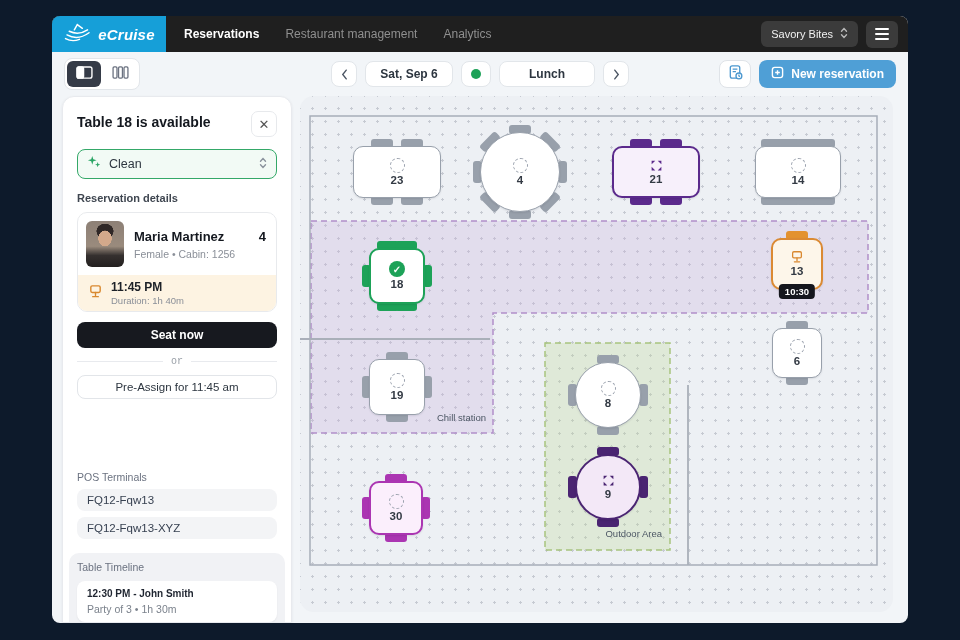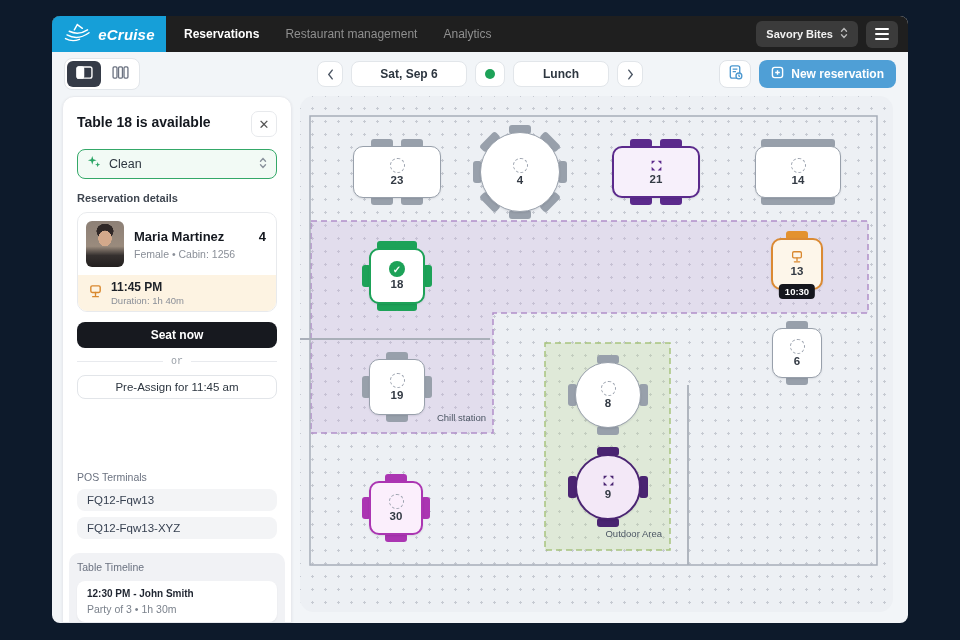--- a/index.html
+++ b/index.html
@@ -9,33 +9,33 @@
   .app { position:absolute; left:52px; top:16px; width:856px; height:607px; background:#f2f5f8; overflow:hidden;border-radius:8px; }
 
   
   .topbar { position:relative; height:36px; background:#1f1f1f; display:flex; align-items:stretch; }
   .logo { width:114px; background:#169fd8; display:flex; align-items:center; justify-content:center; gap:5px; color:#fff; }
   .logo-text { font-size:15px; font-weight:bold; font-style:italic; letter-spacing:.2px; }
   .nav { display:flex; align-items:center; gap:26px; padding-left:18px; }
   .nav-item { font-size:12px; color:#8f8f8f; cursor:pointer; }
   .nav-item.active { color:#ffffff; font-weight:bold; }
   .topbar-right { margin-left:auto; display:flex; align-items:center; gap:8px; padding-right:10px; }
-  .venue-pill { background:#3b3b3b; color:#f1f1f1; font-size:11px; border-radius:6px; padding:6px 10px; display:flex; align-items:center; gap:7px; cursor:pointer;font-weight:bold; }
+  .venue-pill { background:#3b3b3b; color:#f1f1f1; font-size:11px; border-radius:6px; padding:6px 10px; display:flex; align-items:center; gap:7px; cursor:pointer; }
   .burger { width:32px; height:27px; background:#3b3b3b; border-radius:6px; display:flex; flex-direction:column; align-items:center; justify-content:center; gap:3px; cursor:pointer; }
   .burger span { display:block; width:14px; height:2px; background:#fff; border-radius:1px; }
 
   
   .toolbar { position:relative; height:44px; display:flex; align-items:center; padding:0 12px; }
   .seg { display:flex; background:#ffffff; border:1px solid #e2e6ea; border-radius:8px; padding:2px; gap:2px; }
   .seg-btn { width:34px; height:26px; border-radius:6px; display:flex; align-items:center; justify-content:center; cursor:pointer; }
   .seg-btn.active { background:#353b47; }
   .tb-center { position:absolute; left:50%; transform:translateX(-50%); display:flex; align-items:center; gap:8px; }
   .tb-btn { height:26px; background:#fff; border:1px solid #e2e6ea; border-radius:8px; display:flex; align-items:center; justify-content:center; font-size:12px; font-weight:bold; color:#2d3640; cursor:pointer; }
   .chev-btn { width:26px; }
-  .date-btn { width:116px; }
+  .date-btn { width:88px; }
   .dot-btn { width:30px; }
   .meal-btn { width:96px; }
   .green-dot { width:10px; height:10px; border-radius:50%; background:#1da258; }
   .tb-right { margin-left:auto; display:flex; align-items:center; gap:8px; }
   .icon-btn { width:32px; height:28px; background:#fff; border:1px solid #dfe3e8; border-radius:8px; display:flex; align-items:center; justify-content:center; cursor:pointer; }
   .new-res { height:28px; background:#4f9fd6; border-radius:8px; color:#fff; font-size:12px; font-weight:bold; display:flex; align-items:center; gap:7px; padding:0 12px; cursor:pointer; }
 
   
   .panel { position:absolute; left:10px; top:80px; width:230px; bottom:0; background:#fff; border:1px solid #e8eaee; border-radius:12px 12px 0 0; box-shadow:0 1px 3px rgba(15,23,42,.07); padding:14px; overflow:hidden; }
   .panel-head { display:flex; align-items:flex-start; justify-content:space-between; }

